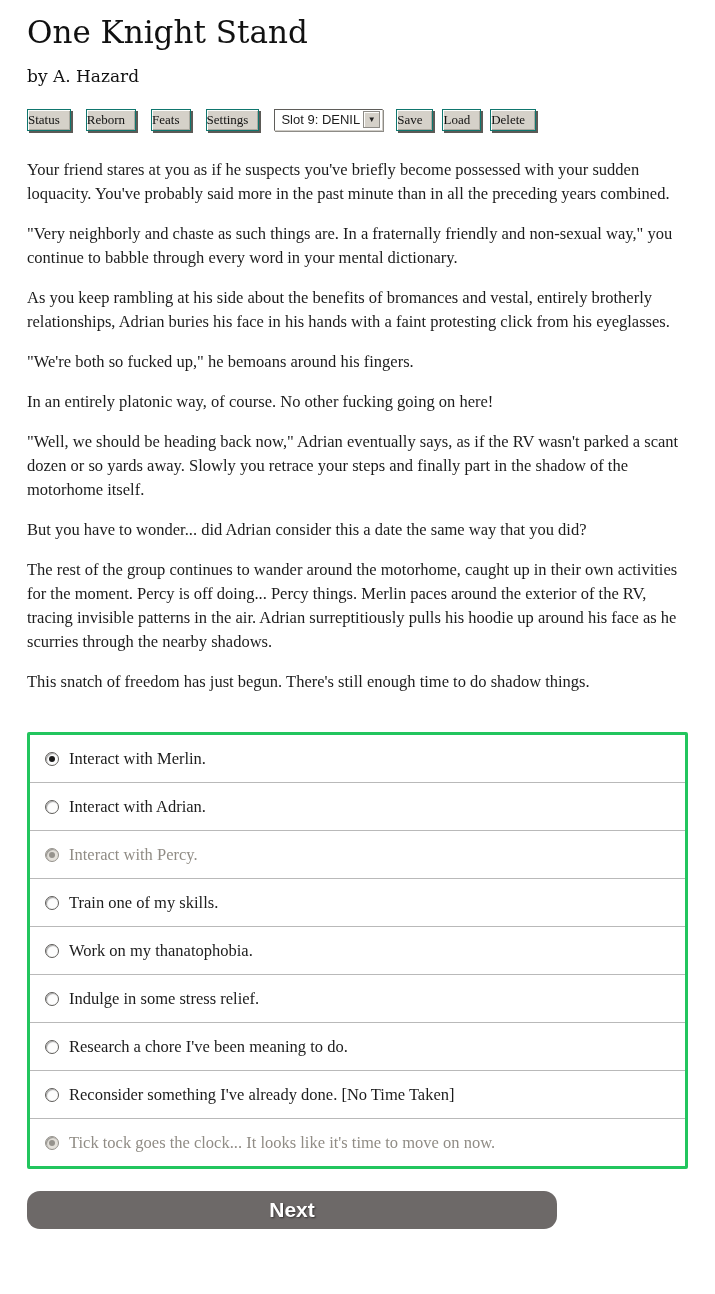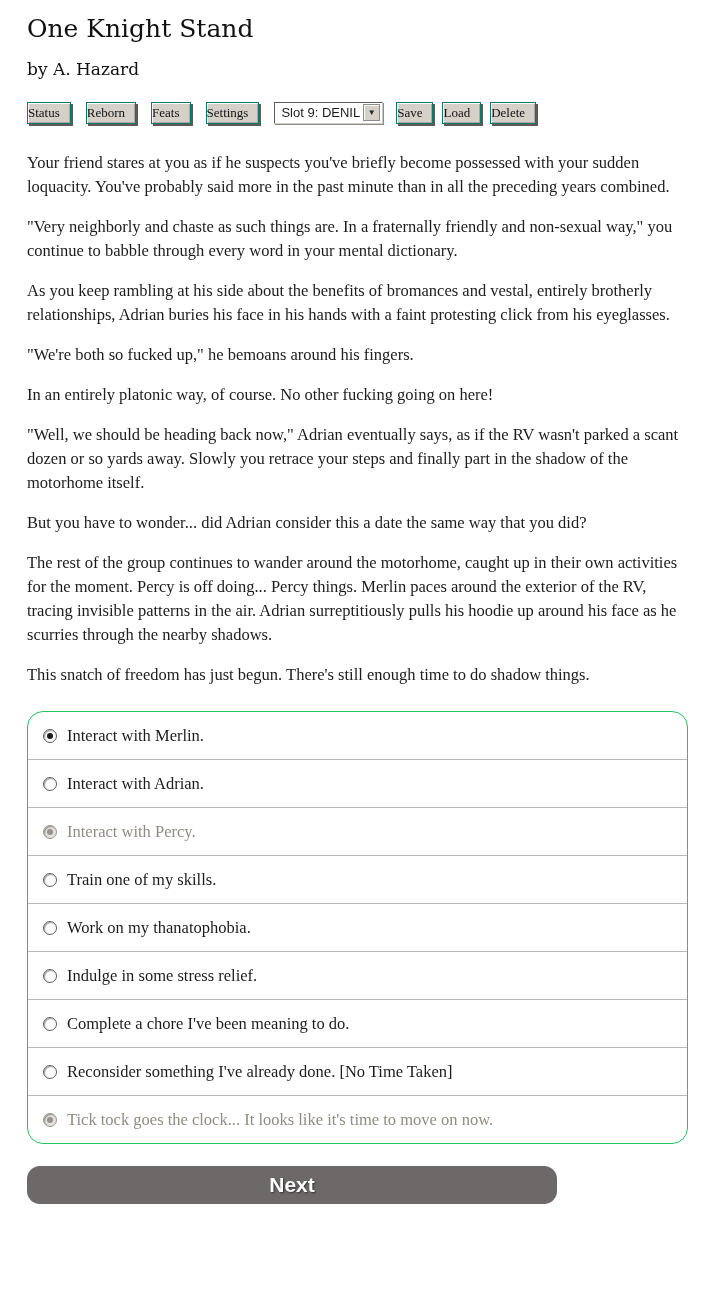--- a/index.html
+++ b/index.html
@@ -11,21 +11,21 @@
   .page {
     width: 661px;
     padding: 0 27px;
     font-family: "Liberation Serif", serif;
     color: #1c1c1c;
   }
 
   
   .game-title {
     font-family: "DejaVu Serif", serif;
-    font-size: 25px;
+    font-size: 31px;
     font-weight: normal;
     color: #111;
     margin: 14px 0 0 0;
     line-height: 1.2;
   }
   .game-author {
     font-family: "DejaVu Serif", serif;
     font-size: 17px;
     color: #111;
     margin-top: 15px;
@@ -85,23 +85,23 @@
   
   .story { margin-top: 25px; }
   .story p {
     font-size: 16.5px;
     line-height: 24px;
     margin: 0 0 16px 0;
   }
 
   
   .choices {
-    margin-top: 24px;
-    border: 1px solid #22c55e;
-    border-radius: 16px;
+    margin-top: 38px;
+    border: 3px solid #22c55e;
+    border-radius: 2px;
     overflow: hidden;
     background: #fff;
   }
   .choice-row {
     display: flex;
     align-items: center;
     height: 47px;
     padding: 0 15px;
     border-bottom: 1px solid #b9b9b9;
     cursor: pointer;
@@ -215,21 +215,21 @@
     <div class="choice-row">
       <span class="radio"></span>
       <span class="choice-label">Work on my thanatophobia.</span>
     </div>
     <div class="choice-row">
       <span class="radio"></span>
       <span class="choice-label">Indulge in some stress relief.</span>
     </div>
     <div class="choice-row">
       <span class="radio"></span>
-      <span class="choice-label">Complete a chore I've been meaning to do.</span>
+      <span class="choice-label">Research a chore I've been meaning to do.</span>
     </div>
     <div class="choice-row">
       <span class="radio"></span>
       <span class="choice-label">Reconsider something I've already done. [No Time Taken]</span>
     </div>
     <div class="choice-row disabled">
       <span class="radio disabled"></span>
       <span class="choice-label">Tick tock goes the clock... It looks like it's time to move on now.</span>
     </div>
   </div>

